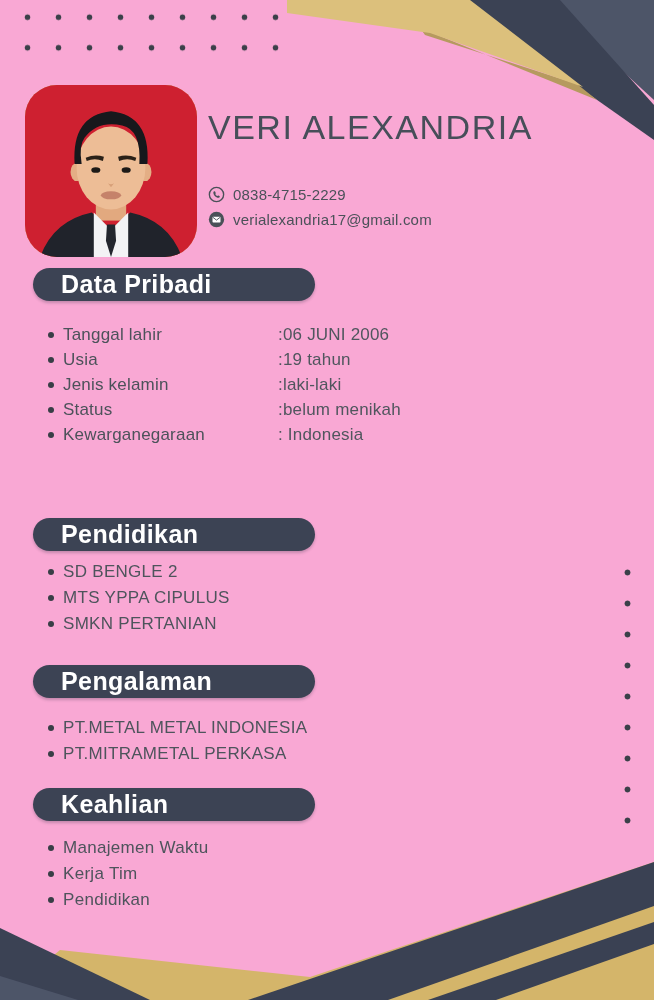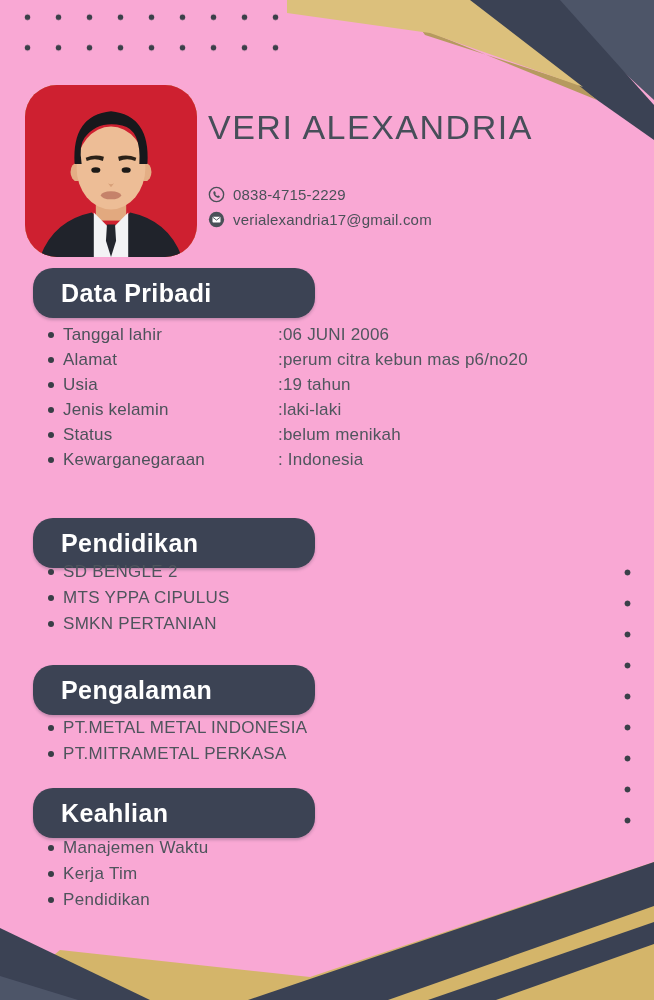--- a/index.html
+++ b/index.html
@@ -31,21 +31,21 @@
     position:absolute;left:208px;top:108px;z-index:2;
     font-size:34px;letter-spacing:1.5px;color:#474e59;font-weight:400;
     white-space:nowrap;
   }
   .contacts{position:absolute;left:208px;top:178px;z-index:2;}
   .contact-row{display:flex;align-items:flex-end;height:25px;}
   .contact-row .cicon{width:17px;height:17px;margin-right:8px;flex:0 0 auto;}
   .contact-row .ctext{font-size:15px;color:#4b5159;letter-spacing:.2px;}
   
   .pill{
-    position:absolute;left:33px;width:282px;height:50px;z-index:2;
+    position:absolute;left:33px;width:282px;height:33px;z-index:2;
     background:#3c4354;border-radius:20px;display:flex;align-items:center;
     box-shadow:0 2px 3px rgba(40,45,60,.25);
   }
   .pill span{
     color:#ffffff;font-weight:700;font-size:25px;letter-spacing:.4px;
     padding-left:28px;white-space:nowrap;
   }
   
   .list{position:absolute;left:48px;z-index:2;}
   .lrow{display:flex;align-items:flex-start;height:25px;}
@@ -129,25 +129,20 @@
     <span>Data Pribadi</span>
   </div>
   <div class="list" style="top:325px">
     <div class="lrow">
         <span class="dot"></span>
         <span class="label">Tanggal lahir</span>
         <span class="value">:06 JUNI 2006</span>
       </div>
     <div class="lrow">
         <span class="dot"></span>
-        <span class="label">Alamat</span>
-        <span class="value">:perum citra kebun mas p6/no20</span>
-      </div>
-    <div class="lrow">
-        <span class="dot"></span>
         <span class="label">Usia</span>
         <span class="value">:19 tahun</span>
       </div>
     <div class="lrow">
         <span class="dot"></span>
         <span class="label">Jenis kelamin</span>
         <span class="value">:laki-laki</span>
       </div>
     <div class="lrow">
         <span class="dot"></span>

